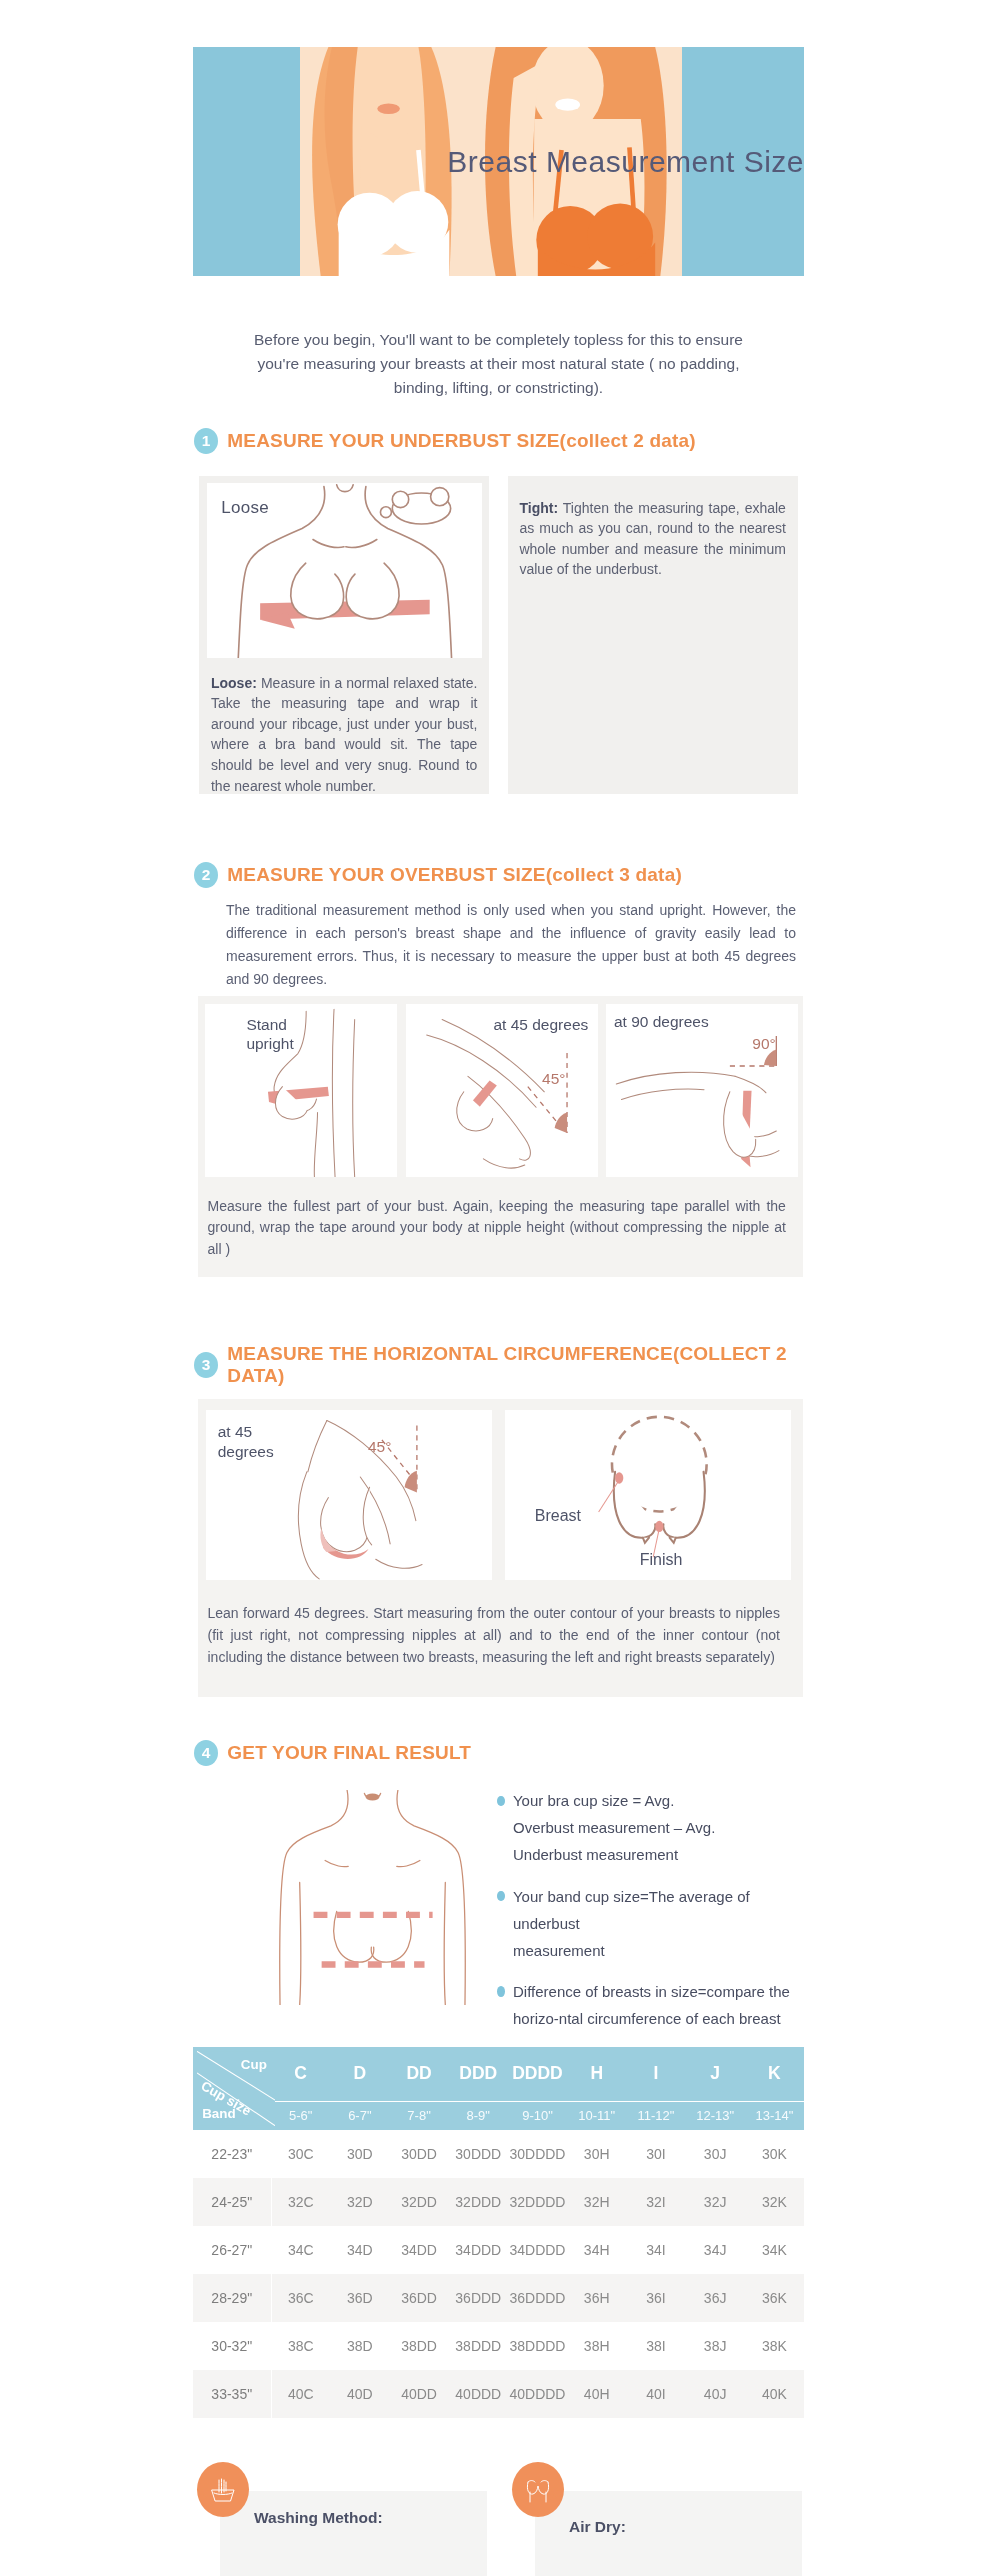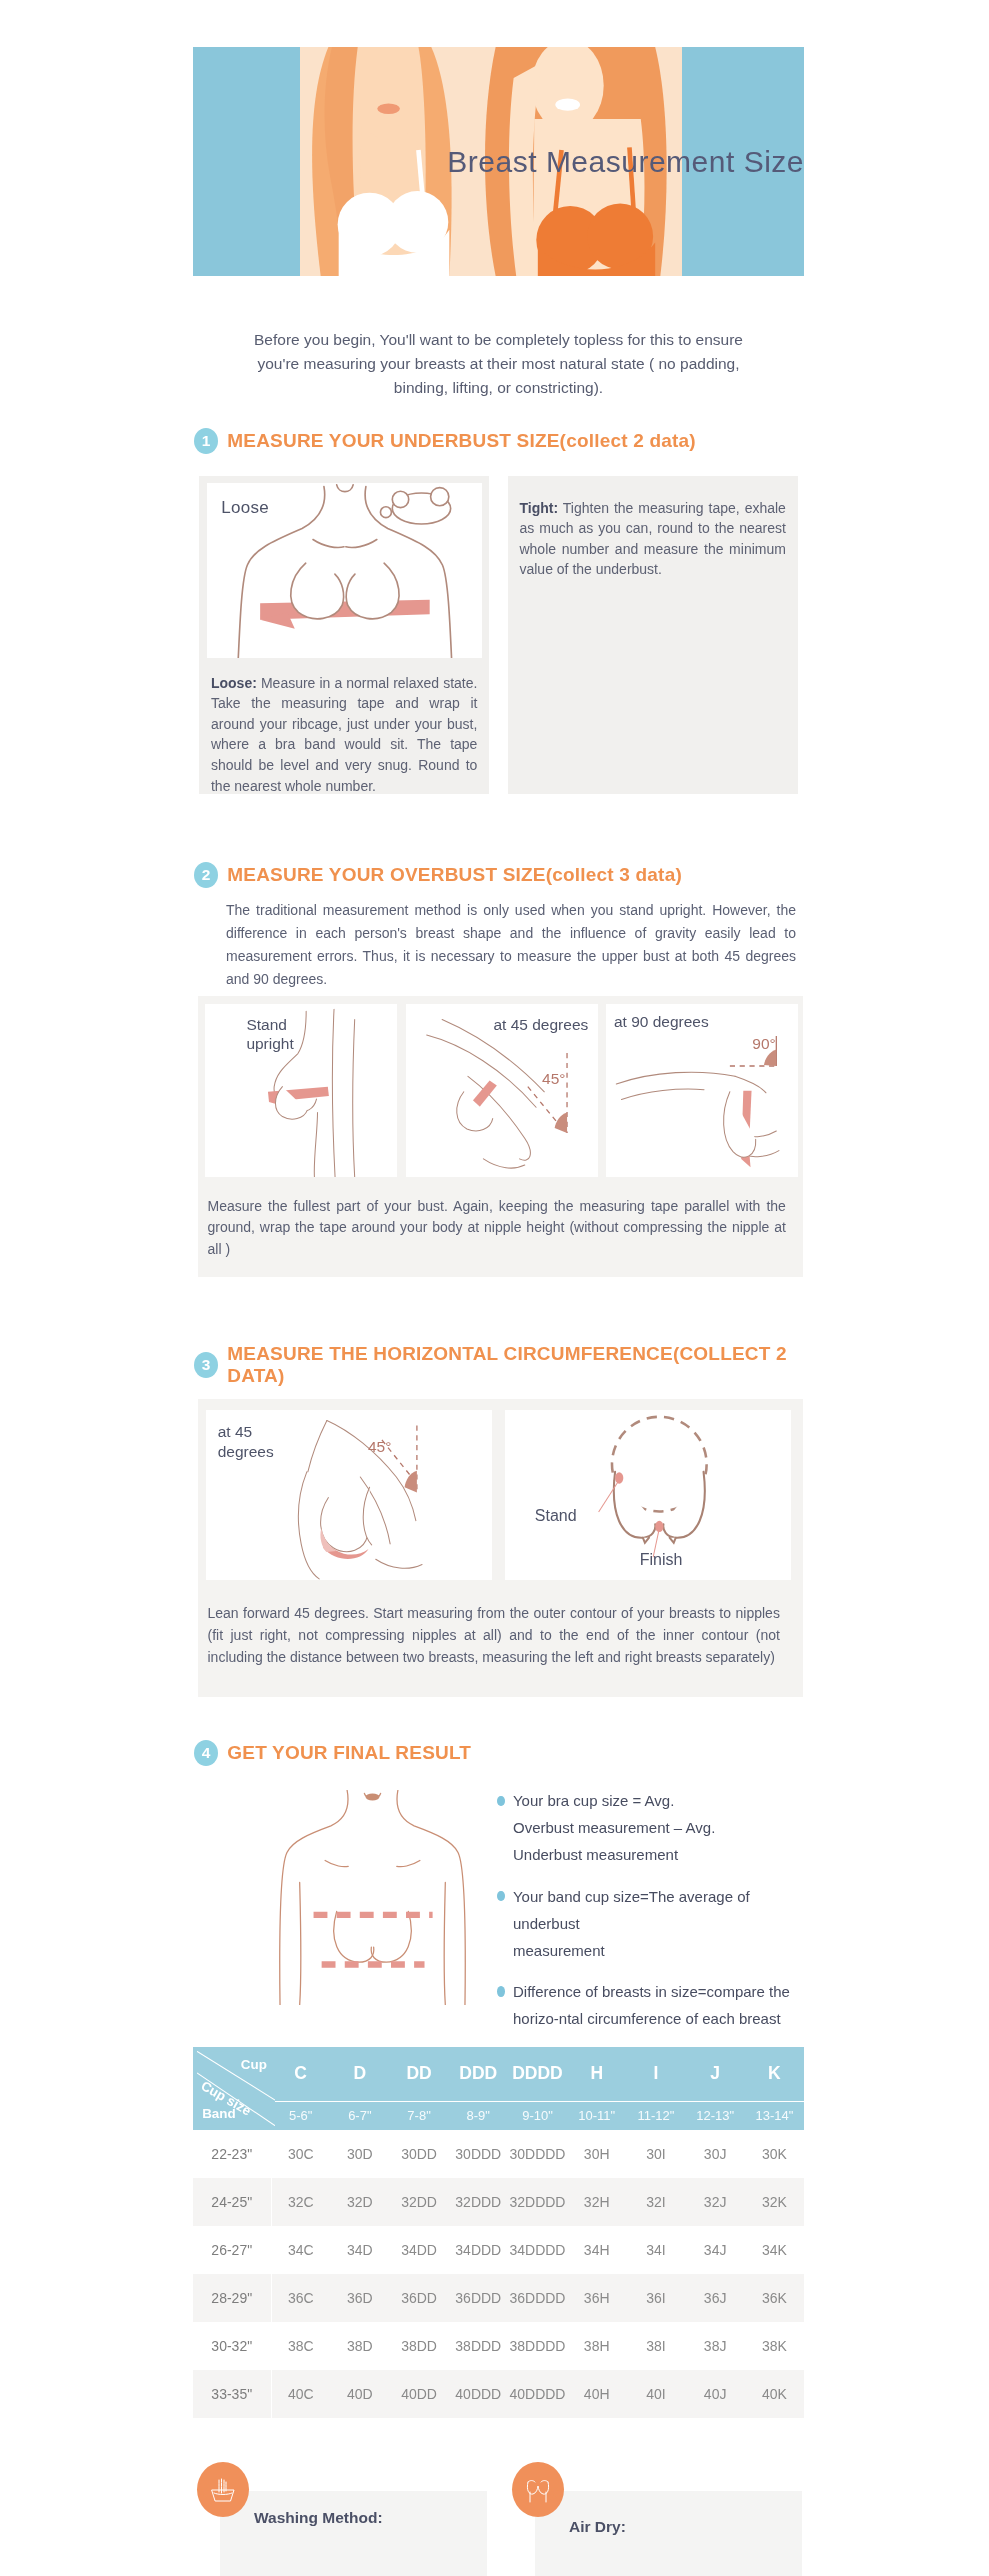--- a/index.html
+++ b/index.html
@@ -264,21 +264,21 @@
           <g stroke="#b18a7c" stroke-width="2" fill="#ffffff" stroke-linecap="round">
             <path d="M238,170 C215,205 218,250 248,268 C276,284 308,272 314,244"></path>
             <path d="M318,150 C300,190 302,240 322,262"></path>
           </g>
           <path d="M228,250 C250,282 290,290 316,270 C300,296 252,296 228,268 Z" fill="#e5978f"></path>
           <path d="M224,230 C230,252 240,266 254,274 L234,276 C224,264 220,246 224,230 Z" fill="#efc0bb"></path>
         </svg>
       </div>
 
       <div class="white-panel" style="width:286px; height:170px;">
-        <span class="wp-label" style="left:30px; top:96px; font-size:16px;">Stand</span>
+        <span class="wp-label" style="left:30px; top:96px; font-size:16px;">Breast</span>
         <span class="wp-label" style="left:135px; top:140px; font-size:16px;">Finish</span>
         <svg width="286" height="170" viewBox="0 0 556 330">
           <circle cx="300" cy="105" r="92" fill="none" stroke="#b18a7c" stroke-width="5" stroke-dasharray="20 14"></circle>
           <g stroke="#a98273" stroke-width="4" fill="#ffffff" stroke-linecap="round">
             <path d="M214,120 C204,200 226,252 270,248 C286,246 294,234 292,222"></path>
             <path d="M386,120 C396,200 374,252 330,248 C314,246 306,234 308,222"></path>
             <path d="M268,248 L272,258 L280,248"></path>
             <path d="M332,248 L328,258 L320,248"></path>
           </g>
           <line x1="222" y1="136" x2="182" y2="198" stroke="#e5978f" stroke-width="2"></line>

